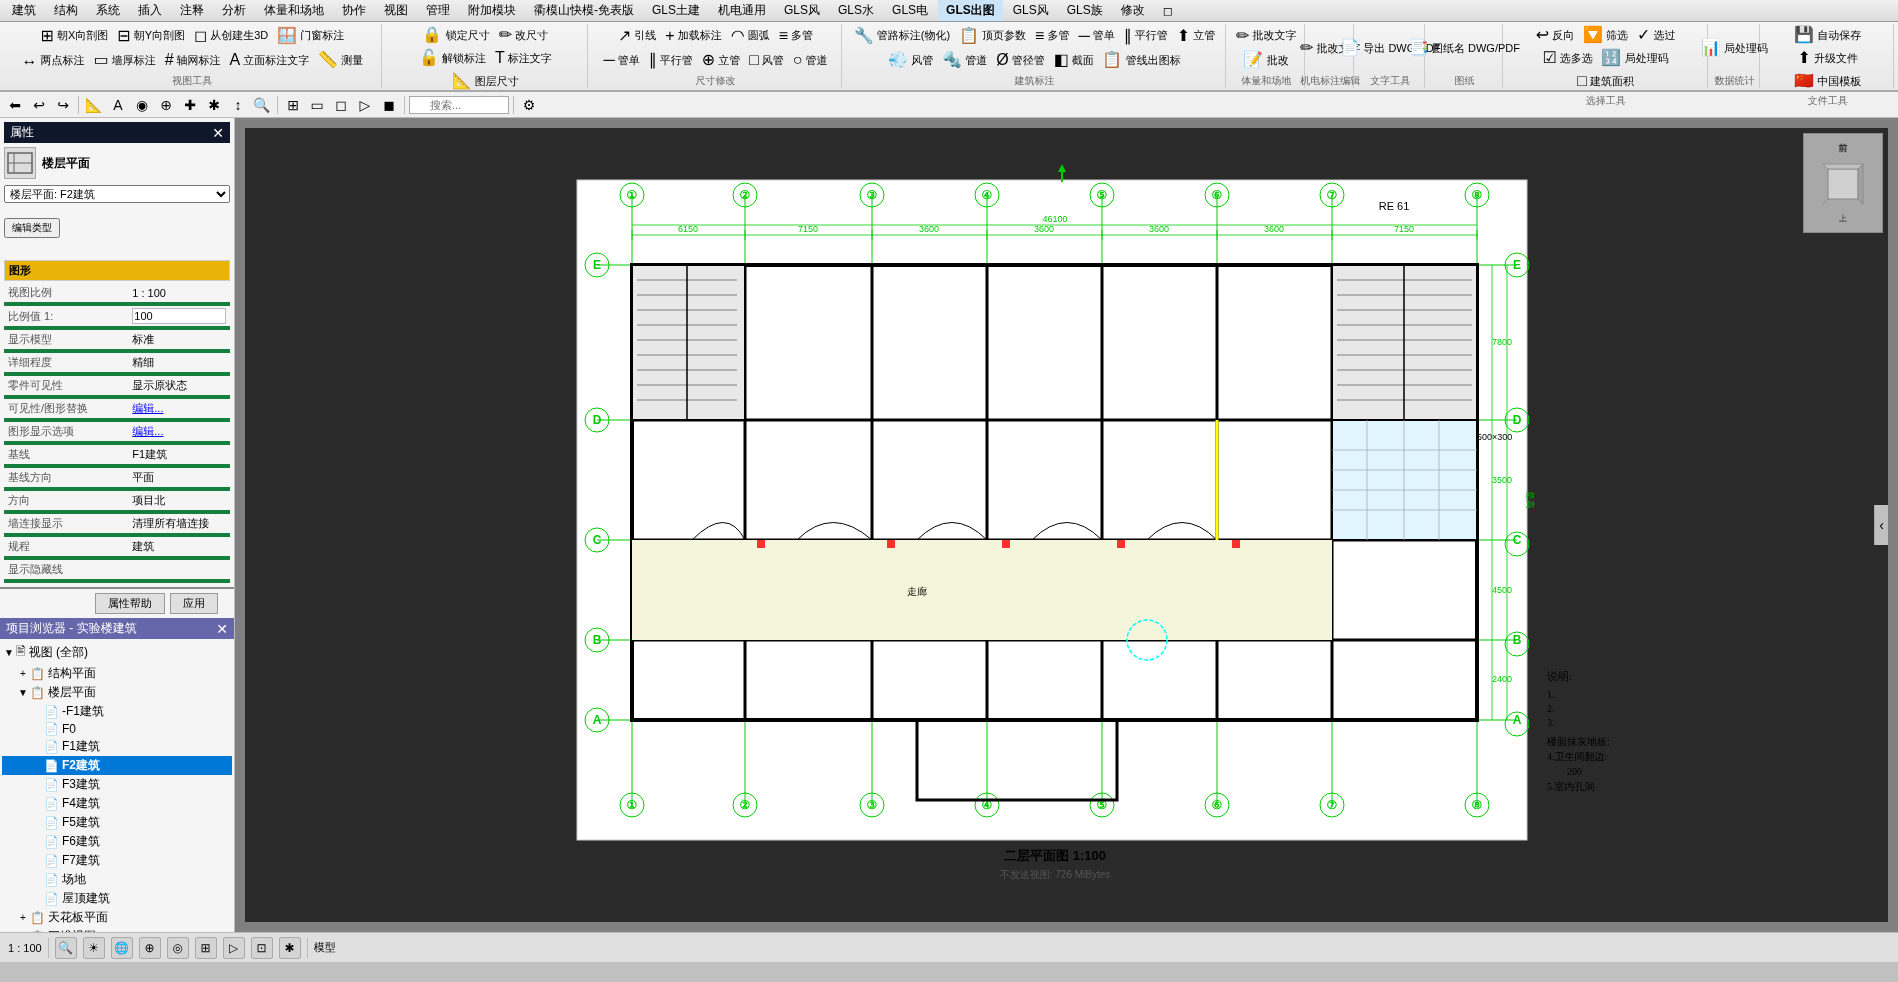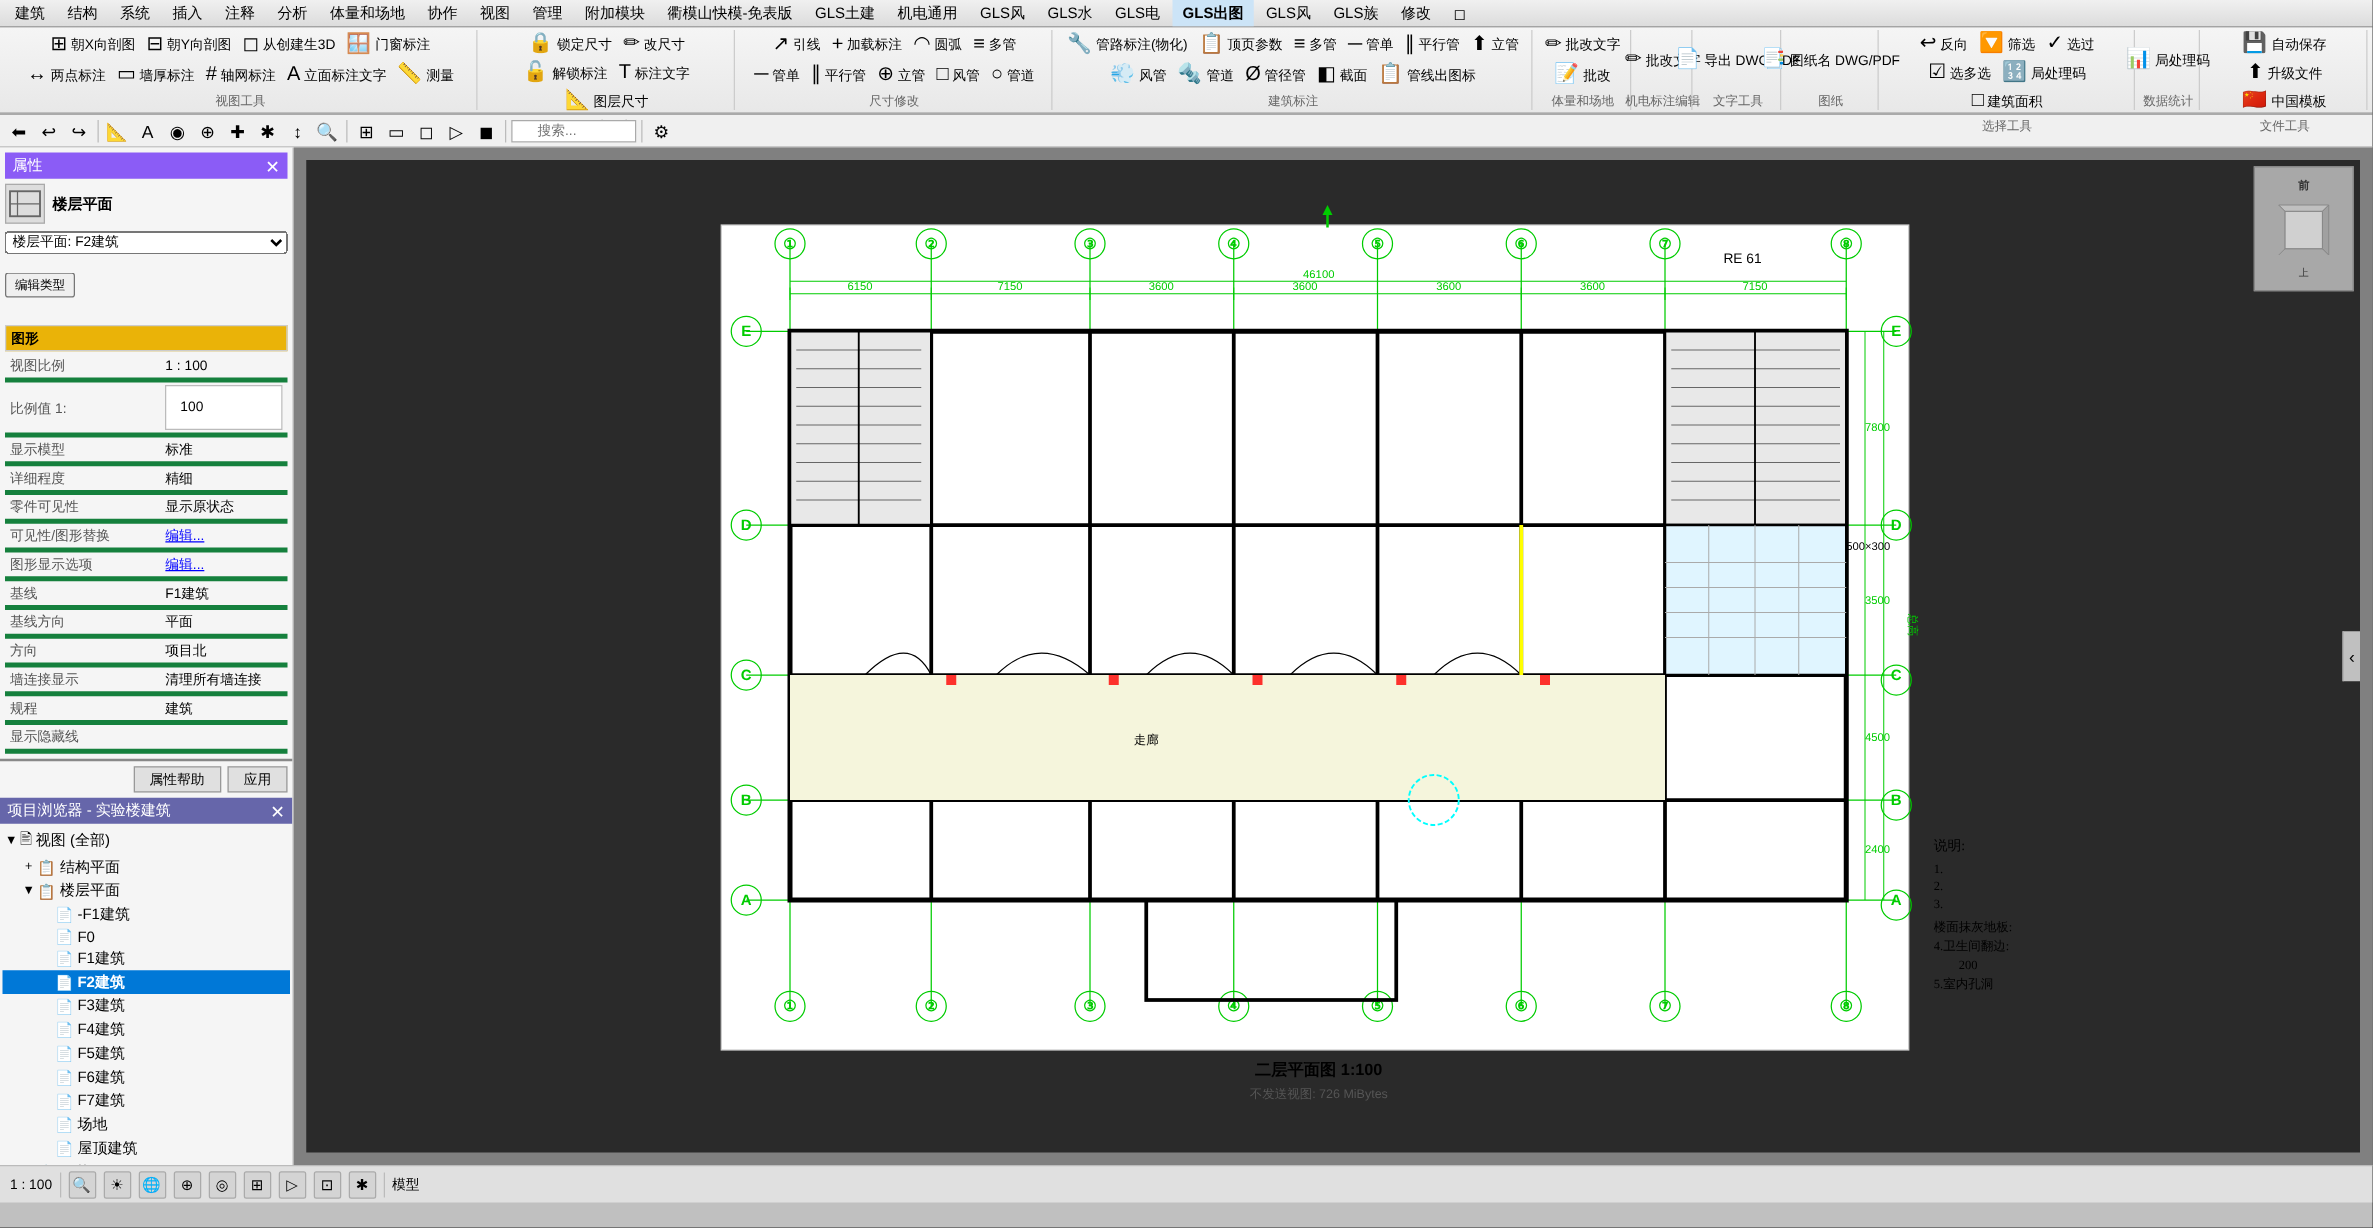--- a/index.html
+++ b/index.html
@@ -119,21 +119,21 @@
       display: flex;
       flex-direction: column;
       overflow: hidden;
     }
     #properties-panel {
       border-bottom: 2px solid #888;
       padding: 4px;
       flex-shrink: 0;
     }
     #properties-title {
-      background: #8b5cf6;
+      background: #0f172a;
       color: white;
       padding: 2px 6px;
       font-size: 12px;
       display: flex;
       justify-content: space-between;
       align-items: center;
     }
     .panel-close { cursor: pointer; font-size: 14px; }
     #prop-header {
       display: flex;
@@ -160,21 +160,21 @@
       font-size: 11px;
       font-weight: bold;
       cursor: pointer;
       border: 1px solid #ccc;
       margin: 2px 0;
     }
     .prop-table { width: 100%; border-collapse: collapse; font-size: 11px; }
     .prop-table td { padding: 2px 4px; border-bottom: 4px solid #15803d; }
     .prop-table td:first-child { color: #555; width: 55%; }
     .prop-table td:last-child { color: #000; }
-    .prop-table input { width: 100%; border: 1px solid #bbb; font-size: 11px; padding: 11px; }
+    .prop-table input { width: 100%; border: 1px solid #bbb; font-size: 11px; padding: 1px; }
 
     #project-browser {
       flex: 1;
       overflow-y: auto;
       display: flex;
       flex-direction: column;
     }
     #browser-title {
       background: #6666aa;
       color: white;
@@ -198,21 +198,21 @@
       font-size: 12px;
       white-space: nowrap;
     }
     .tree-item.selected { background: #0078d7; color: white; font-weight: bold; }
     .tree-item.bold { font-weight: bold; }
     .tree-toggle { width: 14px; display: inline-block; text-align: center; font-size: 10px; }
     .tree-icon { margin-right: 3px; font-size: 12px; }
 
     #prop-apply-btn {
       text-align: right;
-      padding: 2px 4px;
+      padding: 2px 16px;
       flex-shrink: 0;
     }
     #prop-apply-btn button {
       padding: 2px 12px;
       font-size: 11px;
       cursor: pointer;
       background: #e0e0e0;
       border: 1px solid #999;
     }
 

